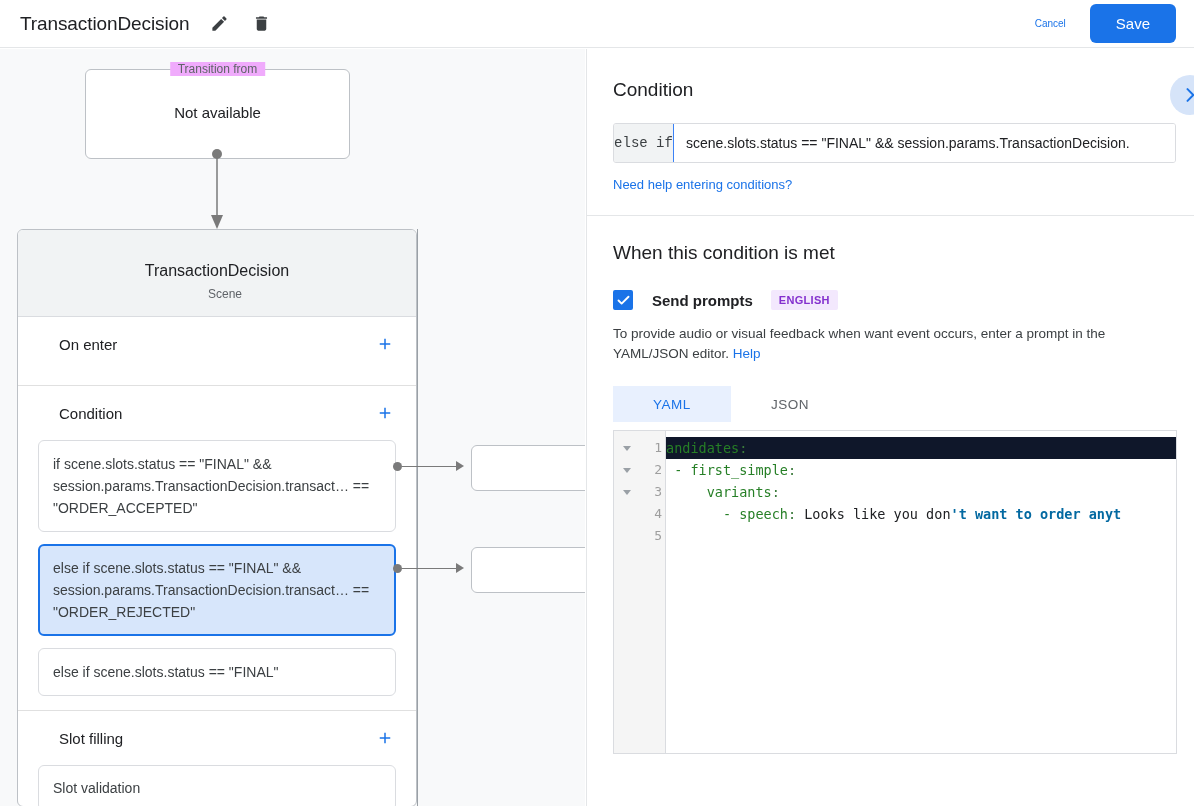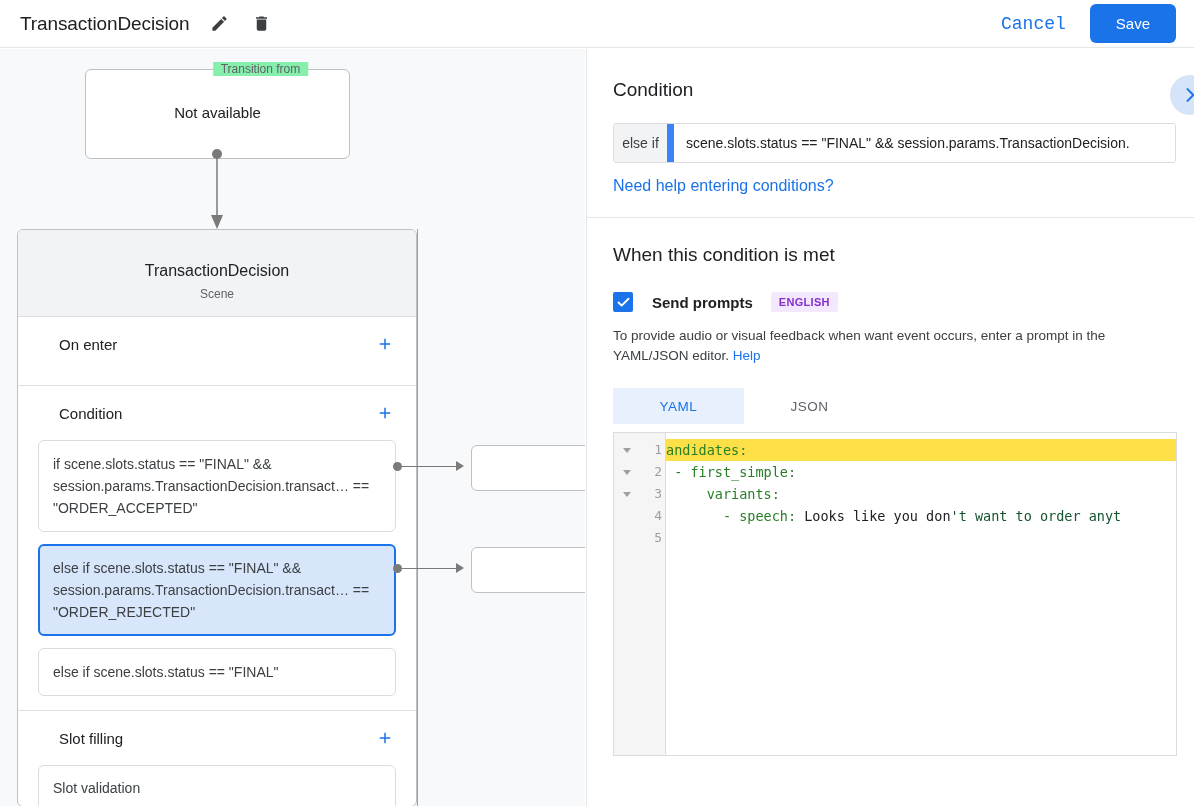--- a/index.html
+++ b/index.html
@@ -22,23 +22,23 @@
     font-size: 19px; color: #202124; letter-spacing: -0.1px;
   }
   .topbar-icon {
     margin-left: 18px; width: 24px; height: 24px;
     display: flex; align-items: center; justify-content: center;
     cursor: pointer;
   }
   .topbar-icon svg { display: block; }
   #topbar-spacer { flex: 1; }
   #cancel-button {
-    font-size: 18px; color: #1a73e8; font-weight: 500;
+    font-size: 10px; color: #1a73e8; font-weight: 500;
     background: none; border: none; cursor: pointer;
-    padding: 8px 14px; font-family: Liberation Mono, monospace;
+    padding: 8px 14px; font-family: Liberation Sans, sans-serif;
   }
   #save-button {
     margin-left: 10px; margin-right: 18px;
     background: #1a73e8; color: #ffffff;
     font-size: 15px; font-weight: 500;
     border: none; border-radius: 6px;
     padding: 11px 26px; cursor: pointer; font-family: inherit;
   }
 
   
@@ -50,23 +50,23 @@
   }
 
   .fieldset-box {
     position: absolute;
     border: 1px solid #bdc1c6;
     border-radius: 6px;
   }
   .fieldset-legend {
     position: absolute; top: -8px; left: 50%;
     transform: translateX(-50%);
-    background: #86efac;
+    background: #f0abfc;
     padding: 0 8px;
-    font-size: 12px; color: #5f6368; white-space: nowrap; margin-left: 43px;
+    font-size: 12px; color: #5f6368; white-space: nowrap;
   }
 
   #transition-from-box {
     left: 85px; top: 20px; width: 265px; height: 90px;
     background: #ffffff;
   }
   #transition-from-value {
     position: absolute; top: 34px; left: 0; width: 100%;
     text-align: center; font-size: 15px; color: #202124;
   }
@@ -81,21 +81,21 @@
   #scene-header {
     position: absolute; left: 0; top: 0; width: 100%; height: 87px;
     background: #f1f3f4;
     border-bottom: 1px solid #dadce0;
   }
   #scene-name {
     position: absolute; top: 32px; left: 0; width: 100%;
     text-align: center; font-size: 16px; color: #202124;
   }
   #scene-type {
-    position: absolute; top: 57px; left: 0; width: 100%;
+    position: absolute; top: 57px; left: 8px; width: 100%;
     text-align: center; font-size: 12px; color: #5f6368;
   }
 
   .scene-section { border-bottom: 1px solid #e0e0e0; padding: 0 20px 14px 20px; }
   .scene-section:last-child { border-bottom: none; }
   .section-head {
     display: flex; align-items: center; justify-content: space-between;
     height: 54px;
     margin-left: 21px;
   }
@@ -174,33 +174,34 @@
   }
 
   #condition-input-row {
     display: flex; margin-top: 22px;
     border: 1px solid #dadce0; border-radius: 3px;
     height: 40px; overflow: hidden;
     width: 563px;
   }
   #condition-prefix {
     width: 60px; background: #f1f3f4;
-    border-right: 7px solid #3b82f6;
+    border-right: 1px solid #3b82f6;
     display: flex; align-items: center; justify-content: center;
     font-size: 14px; color: #3c4043;
     flex: 0 0 60px;
+    font-family: Liberation Mono, monospace;
   }
   #condition-expression {
     flex: 1; border: none; outline: none;
     padding: 0 12px; font-size: 14px; color: #202124;
     font-family: inherit; background: #ffffff;
   }
   #condition-help-link {
     display: inline-block; margin-top: 14px;
-    font-size: 16px; color: #1a73e8; text-decoration: none; cursor: pointer;
+    font-size: 13px; color: #1a73e8; text-decoration: none; cursor: pointer;
   }
 
   #met-section { padding: 26px 26px 0 26px; }
   #met-heading { font-size: 19px; color: #202124; }
 
   .check-row { display: flex; align-items: center; margin-top: 26px; }
   .checkbox {
     width: 20px; height: 20px; border-radius: 2px;
     border: 2px solid #5f6368; background: #ffffff;
     cursor: pointer; flex: 0 0 20px;
@@ -221,21 +222,21 @@
   #prompt-hint {
     margin-top: 14px; font-size: 13.5px; color: #3c4043;
     line-height: 20px; max-width: 560px;
   }
   #prompt-hint-help {
     color: #1a73e8; text-decoration: none; cursor: pointer;
   }
 
   #editor-tabs { display: flex; margin-top: 22px; }
   .editor-tab {
-    width: 131px; height: 36px;
+    width: 118px; height: 36px;
     display: flex; align-items: center; justify-content: center;
     font-size: 13.5px; font-weight: 500; letter-spacing: 0.5px;
     color: #5f6368; cursor: pointer;
   }
   .editor-tab.active { background: #e8f0fe; color: #1a73e8; }
 
   #code-editor {
     margin-top: 8px;
     border: 1px solid #dadce0;
     height: 324px;
@@ -264,25 +265,25 @@
     font-family: "DejaVu Sans Mono", monospace;
     font-size: 13px; color: #9e9e9e; padding-right: 3px;
   }
   #code-lines {
     flex: 1; padding-top: 6px;
     font-family: "DejaVu Sans Mono", monospace;
     font-size: 13.5px; line-height: 22px;
     white-space: pre; overflow: hidden;
   }
   .code-line { height: 22px; }
-  .code-line.highlight { background: #fde047; }
+  .code-line.highlight { background: #0f172a; }
   .tok-key { color: #267f26; }
   .tok-punct { color: #3a7a3a; }
   .tok-plain { color: #202124; }
-  .tok-str { color: #14532d; }
+  .tok-str { color: #0369a1; font-weight: bold; }
   .tok-dash { color: #267f26; }
 </style>
 </head>
 <body>
 
 <div id="topbar">
   <div id="topbar-title">TransactionDecision</div>
 
   <div class="topbar-icon">
     <svg width="19" height="19" viewBox="0 0 24 24" fill="#3c4043">

